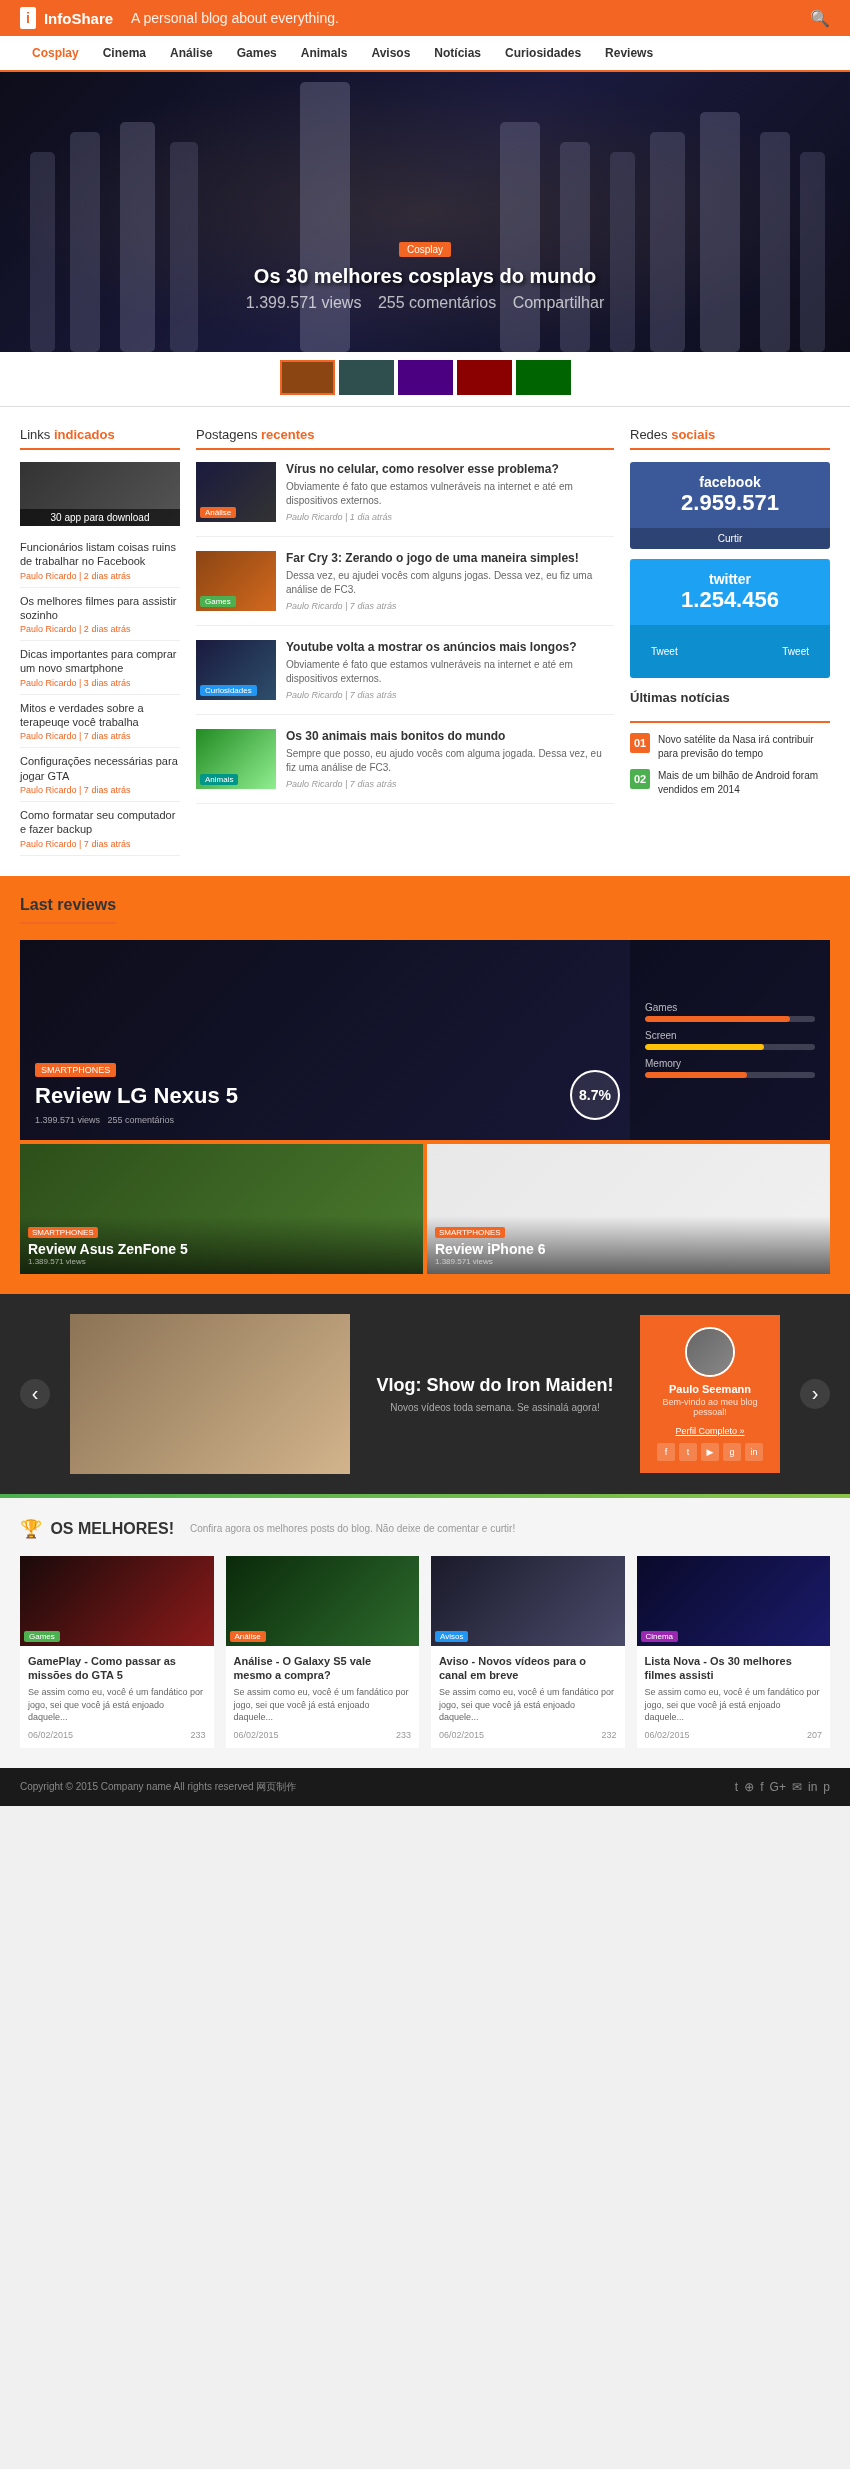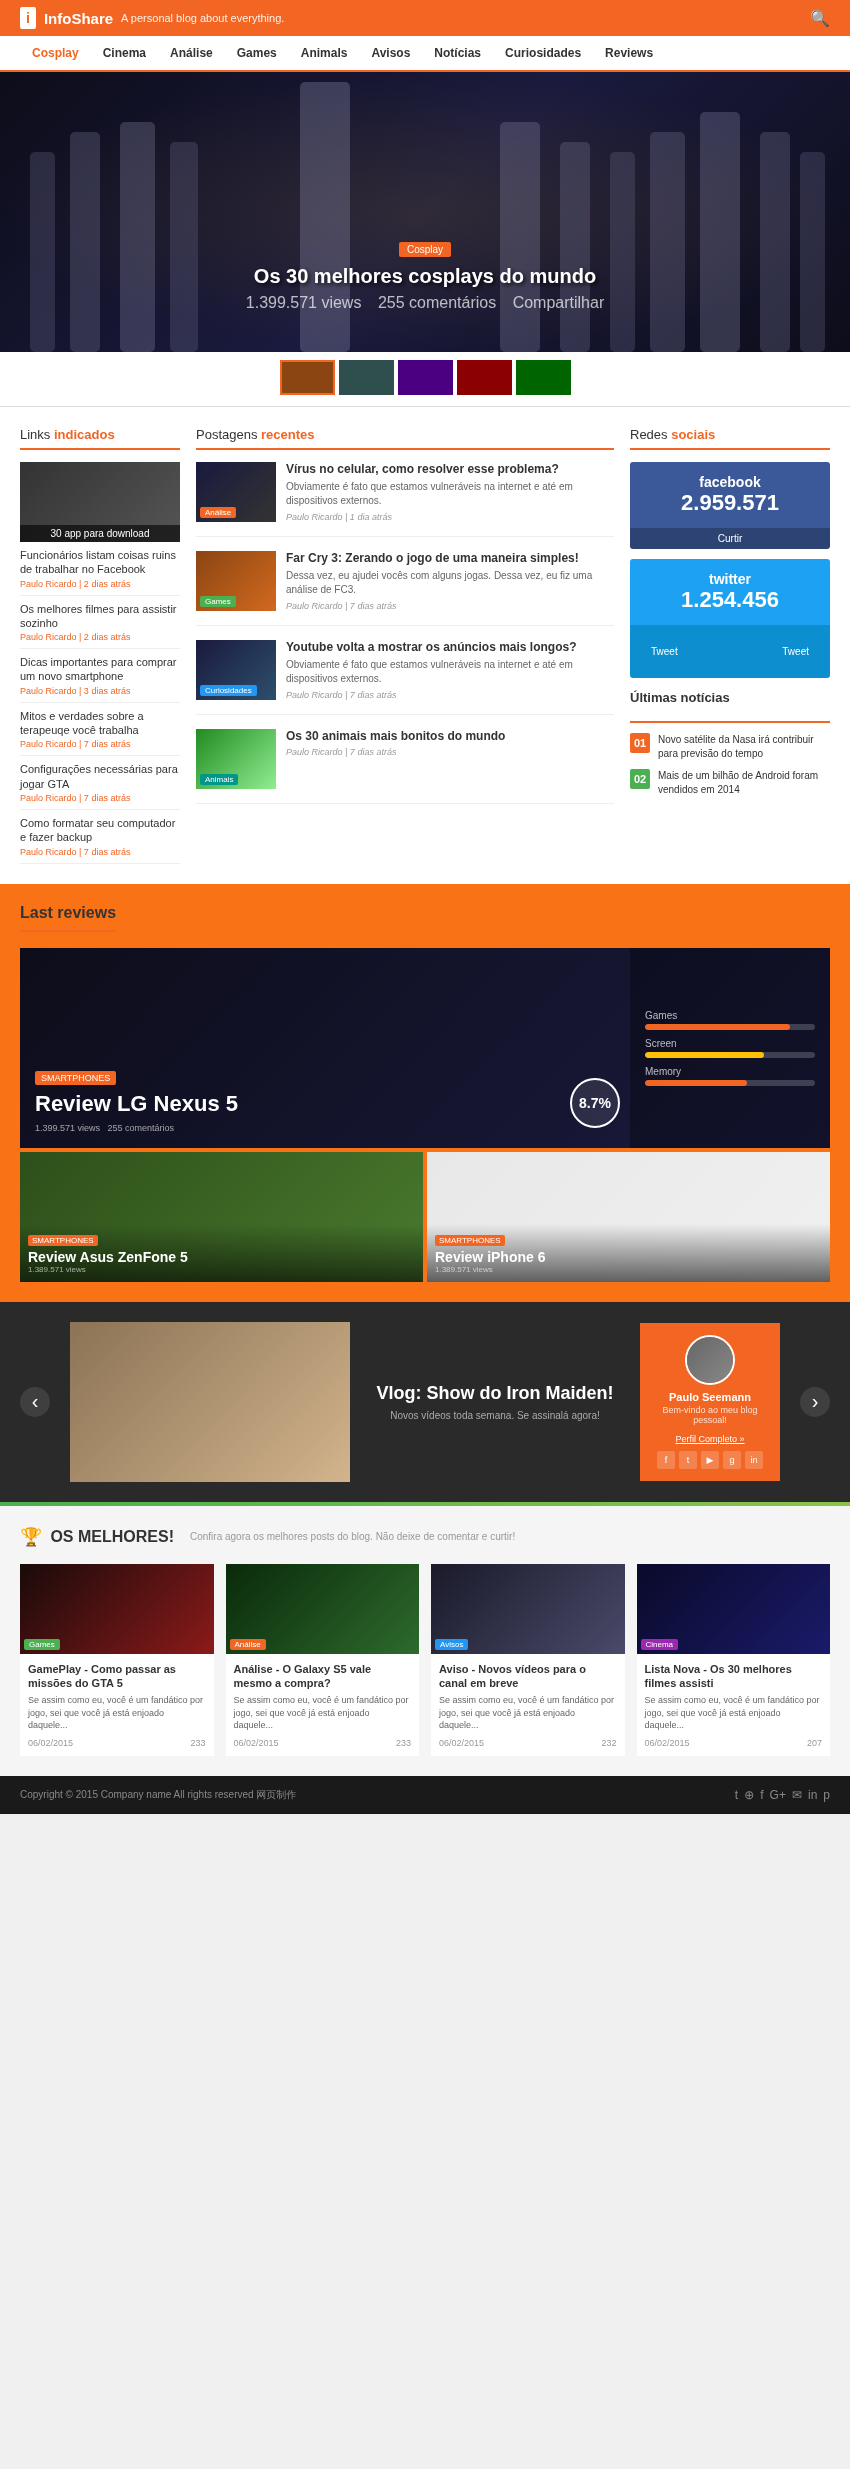--- a/index.html
+++ b/index.html
@@ -27,22 +27,22 @@
       padding: 3px 6px;
       border-radius: 2px;
     }
     .logo-text {
       color: white;
       font-size: 15px;
       font-weight: bold;
     }
     .tagline {
       color: white;
-      font-size: 11px;
-      margin-left: 0;
+      font-size: 14px;
+      margin-left: 10px;
       opacity: 0.9;
     }
     .search-icon-top {
       color: white;
       font-size: 16px;
       cursor: pointer;
     }
 
     
     .main-nav {
@@ -156,23 +156,23 @@
     .section-title {
       font-size: 13px;
       color: #333;
       border-bottom: 2px solid #f26522;
       padding-bottom: 6px;
       margin-bottom: 12px;
     }
     .section-title span { color: #f26522; font-weight: bold; }
     .links-img {
       width: 100%;
-      height: 80px;
+      height: 64px;
       background: linear-gradient(135deg, #333 0%, #555 100%);
-      margin-bottom: 0;
+      margin-bottom: 8px;
       display: flex;
       align-items: center;
       justify-content: center;
       position: relative;
       overflow: hidden;
     }
     .links-img-label {
       position: absolute;
       bottom: 0;
       background: rgba(0,0,0,0.6);
@@ -807,20 +807,21 @@
         <div class="post-meta">Paulo Ricardo | 7 dias atrás</div>
       </div>
     </div>
 
     <div class="post-item">
       <div class="post-thumb post-thumb-4">
         <span class="post-badge teal">Animais</span>
       </div>
       <div class="post-content">
         <h4>Os 30 animais mais bonitos do mundo</h4>
+        <p>Sempre que posso, eu ajudo vocês com alguma jogada. Dessa vez, eu fiz uma análise de FC3.</p>
         <div class="post-meta">Paulo Ricardo | 7 dias atrás</div>
       </div>
     </div>
   </div>
 
   <div class="right-col">
     <div class="section-title">
       Redes <span>sociais</span>
     </div>
 

